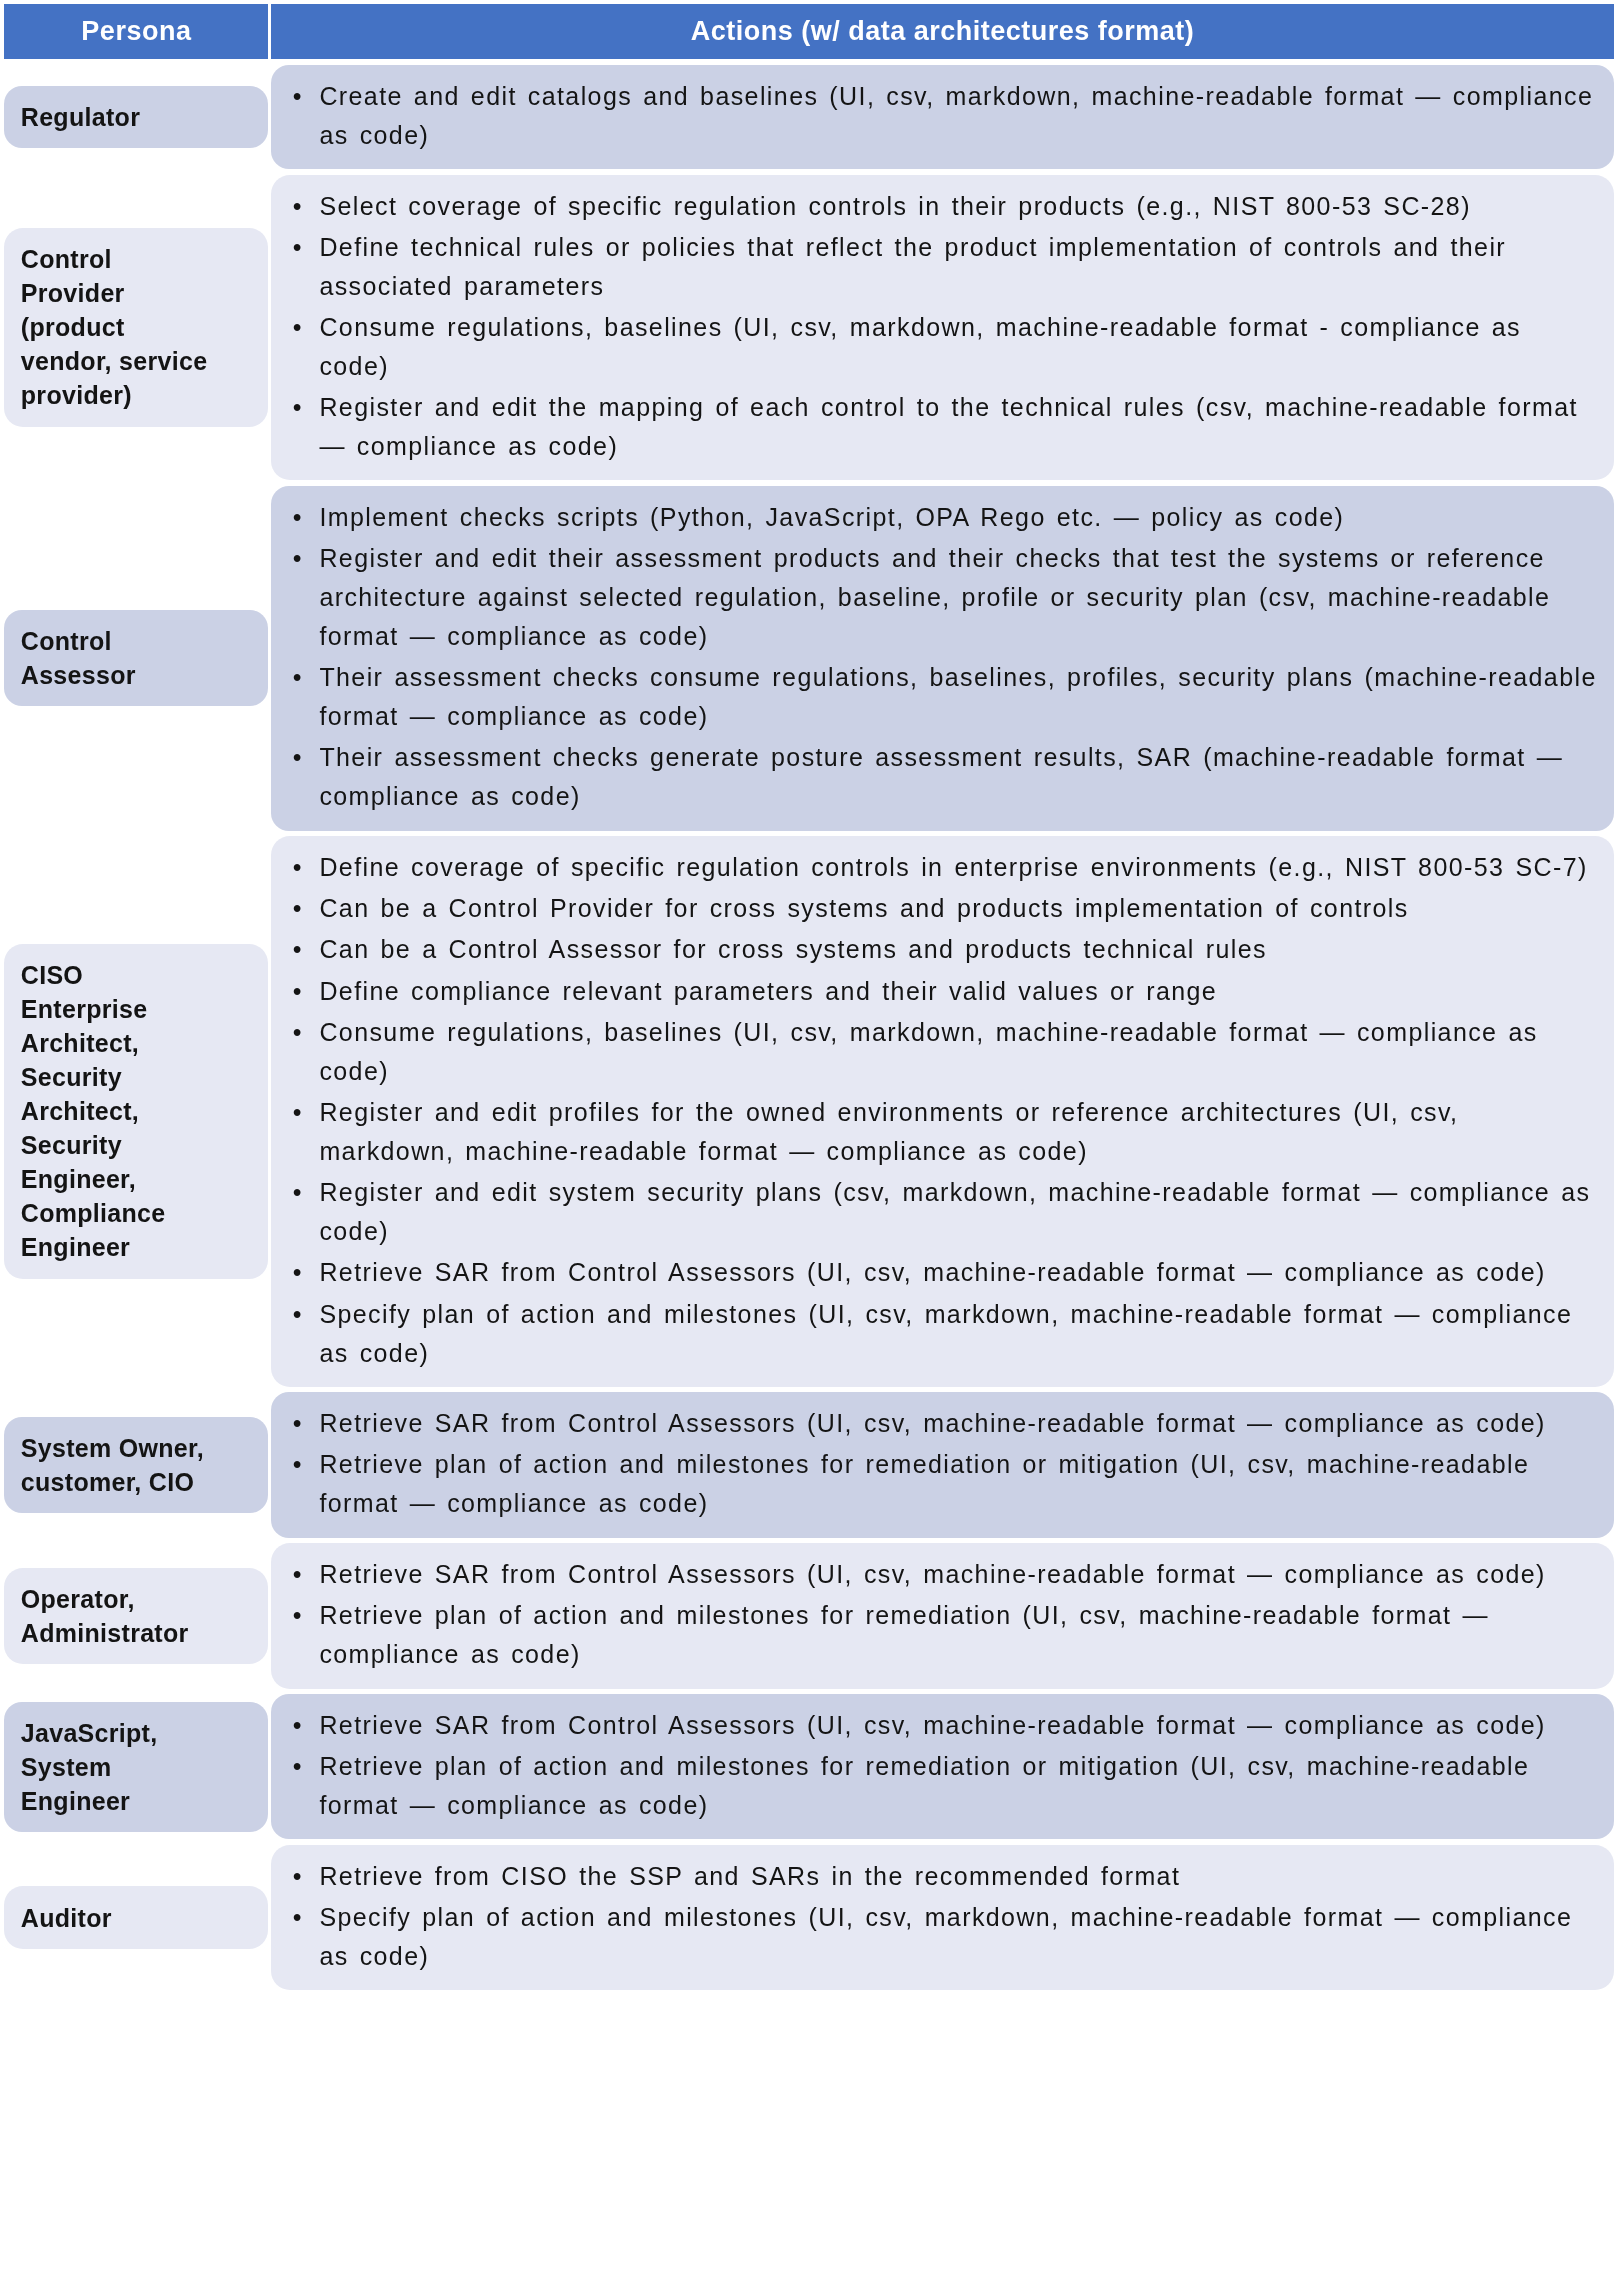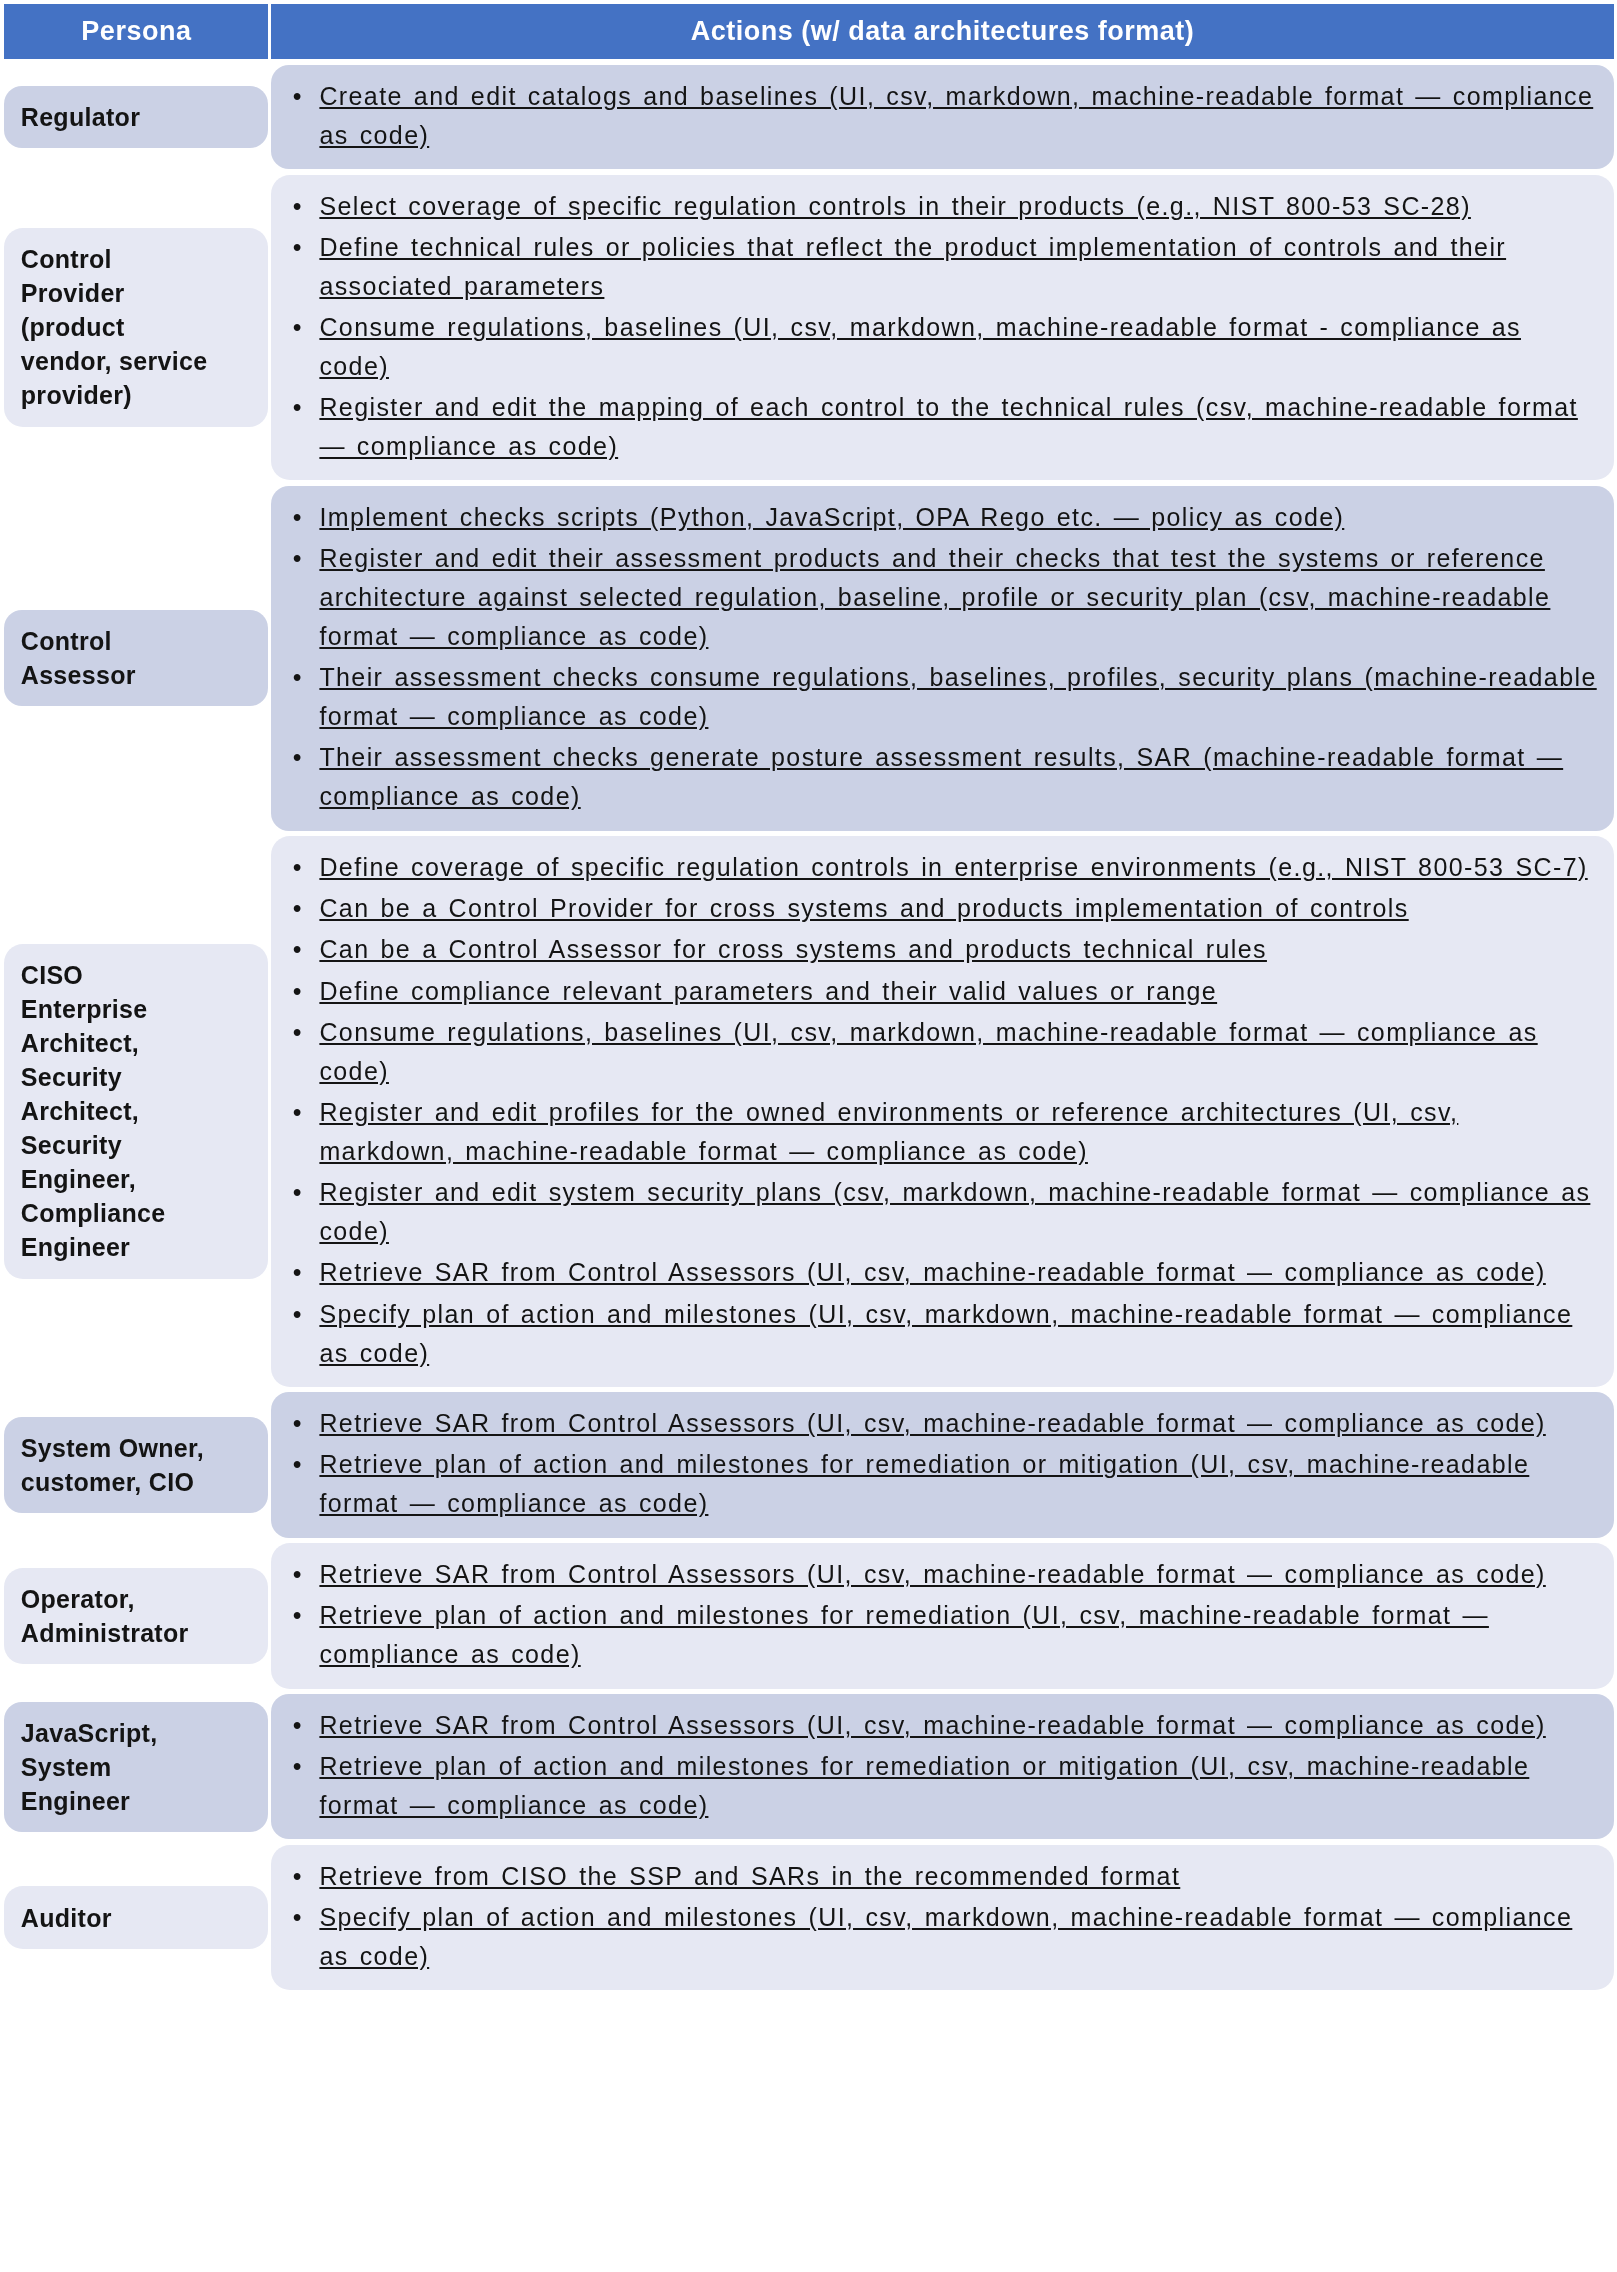--- a/index.html
+++ b/index.html
@@ -73,21 +73,20 @@
     list-style:none;
     font-size:25px;
     line-height:39px;
     letter-spacing:1.4px;
     word-spacing:2.7px;
   }
   ul.actions-list li{
     position:relative;
     padding-left:30px;
     margin-bottom:2.2px;
-    text-decoration:underline;
   }
   ul.actions-list li::before{
     content:var(--bullet);
     position:absolute;
     left:3.3px;
     top:0;
   }
 </style>
 </head>
 <body>

